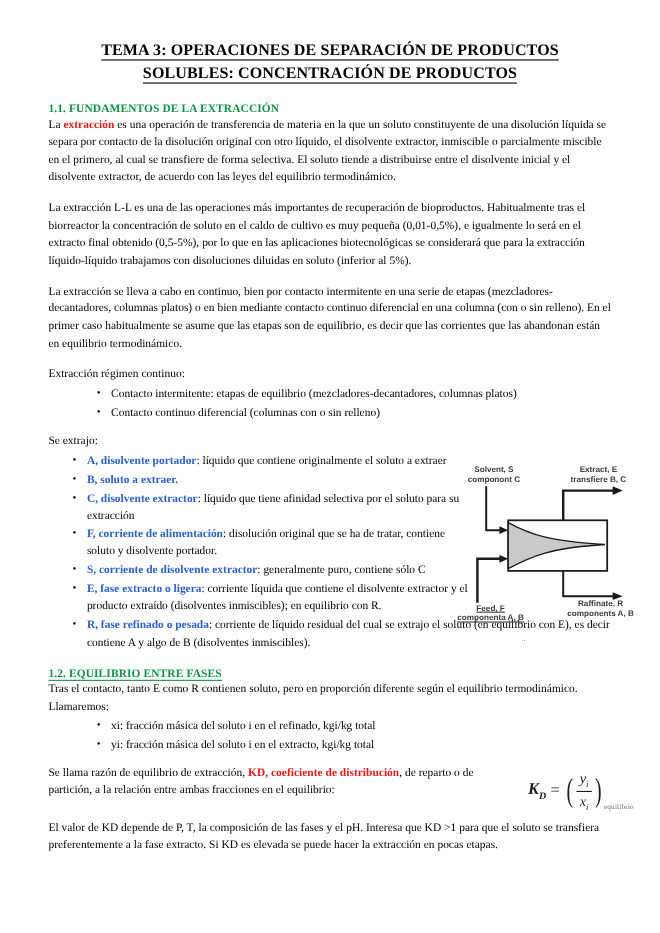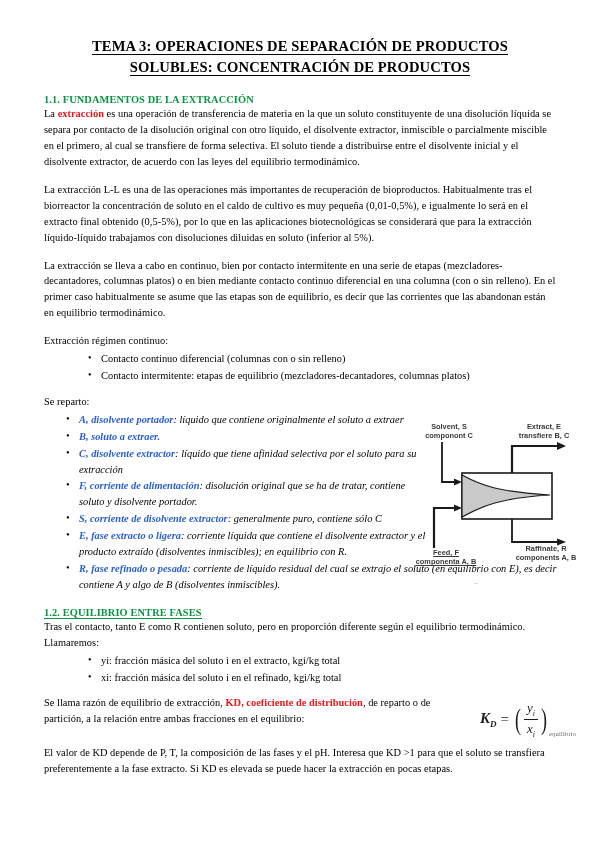--- a/index.html
+++ b/index.html
@@ -94,21 +94,21 @@
     position: relative;
     padding-left: 13px;
   }
   ul.bul li:before {
     content: "\2022";
     position: absolute;
     left: 0;
     top: -1px;
     font-size: 10px;
   }
-  ul.narrow { padding-left: 22px; font-style: italic; }
+  ul.narrow { padding-left: 22px; }
   ul.narrow li { width: 348px; }
   ul.mid li { width: 430px; }
 
   
   .diagram {
     position: absolute;
     left: 404px;
     top: 420px;
     width: 192px;
     height: 172px;
@@ -197,43 +197,43 @@
 
     <p class="body"><span>La </span><span class="red">extracción</span><span> es una operación de transferencia de materia en la que un soluto constituyente de una disolución líquida se separa por contacto de la disolución original con otro líquido, el disolvente extractor, inmiscible o parcialmente miscible en el primero, al cual se transfiere de forma selectiva. El soluto tiende a distribuirse entre el disolvente inicial y el disolvente extractor, de acuerdo con las leyes del equilibrio termodinámico.</span></p>
 
     <p class="body">La extracción L-L es una de las operaciones más importantes de recuperación de bioproductos. Habitualmente tras el biorreactor la concentración de soluto en el caldo de cultivo es muy pequeña (0,01-0,5%), e igualmente lo será en el extracto final obtenido (0,5-5%), por lo que en las aplicaciones biotecnológicas se considerará que para la extracción líquido-líquido trabajamos con disoluciones diluidas en soluto (inferior al 5%).</p>
 
     <p class="body">La extracción se lleva a cabo en continuo, bien por contacto intermitente en una serie de etapas (mezcladores-decantadores, columnas platos) o en bien mediante contacto continuo diferencial en una columna (con o sin relleno). En el primer caso habitualmente se asume que las etapas son de equilibrio, es decir que las corrientes que las abandonan están en equilibrio termodinámico.</p>
 
     <p class="body tight">Extracción régimen continuo:</p>
 
     <ul class="bul mid">
+      <li>Contacto intermitente: etapas de equilibrio (mezcladores-decantadores, columnas platos)</li>
       <li>Contacto continuo diferencial (columnas con o sin relleno)</li>
-      <li>Contacto intermitente: etapas de equilibrio (mezcladores-decantadores, columnas platos)</li>
     </ul>
 
-    <p class="body tight">Se reparto:</p>
+    <p class="body tight">Se extrajo:</p>
 
     <ul class="bul narrow">
       <li><span class="blue b">A, disolvente portador</span><span>: líquido que contiene originalmente el soluto a extraer</span></li>
       <li><span class="blue b">B, soluto a extraer.</span><span></span></li>
       <li><span class="blue b">C, disolvente extractor</span><span>: líquido que tiene afinidad selectiva por el soluto para su extracción</span></li>
       <li><span class="blue b">F, corriente de alimentación</span><span>: disolución original que se ha de tratar, contiene soluto y disolvente portador.</span></li>
       <li><span class="blue b">S, corriente de disolvente extractor</span><span>: generalmente puro, contiene sólo C</span></li>
       <li><span class="blue b">E, fase extracto o ligera</span><span>: corriente líquida que contiene el disolvente extractor y el producto extraído (disolventes inmiscibles); en equilibrio con R.</span></li>
       <li style="width:500px"><span class="blue b">R, fase refinado o pesada</span><span>: corriente de líquido residual del cual se extrajo el soluto (en equilibrio con E), es decir contiene A y algo de B (disolventes inmiscibles).</span></li>
     </ul>
 
     <div class="h-sub underlined" style="margin-top:14px"><span>1.2. EQUILIBRIO ENTRE FASES</span></div>
 
     <p class="body tight">Tras el contacto, tanto E como R contienen soluto, pero en proporción diferente según el equilibrio termodinámico. Llamaremos:</p>
 
     <ul class="bul mid">
+      <li>xi: fracción másica del soluto i en el refinado, kgi/kg total</li>
       <li>yi: fracción másica del soluto i en el extracto, kgi/kg total</li>
-      <li>xi: fracción másica del soluto i en el refinado, kgi/kg total</li>
     </ul>
 
     <p class="body" style="width:415px"><span>Se llama razón de equilibrio de extracción, </span><span class="red">KD, coeficiente de distribución</span><span>, de reparto o de partición, a la relación entre ambas fracciones en el equilibrio:</span></p>
 
     <p class="body" style="margin-top:18px">El valor de KD depende de P, T, la composición de las fases y el pH. Interesa que KD &gt;1 para que el soluto se transfiera preferentemente a la fase extracto. Si KD es elevada se puede hacer la extracción en pocas etapas.</p>
 
   </div>
 
   <div class="diagram">
     <svg class="dg-svg" width="192" height="172" viewBox="0 0 192 172">

